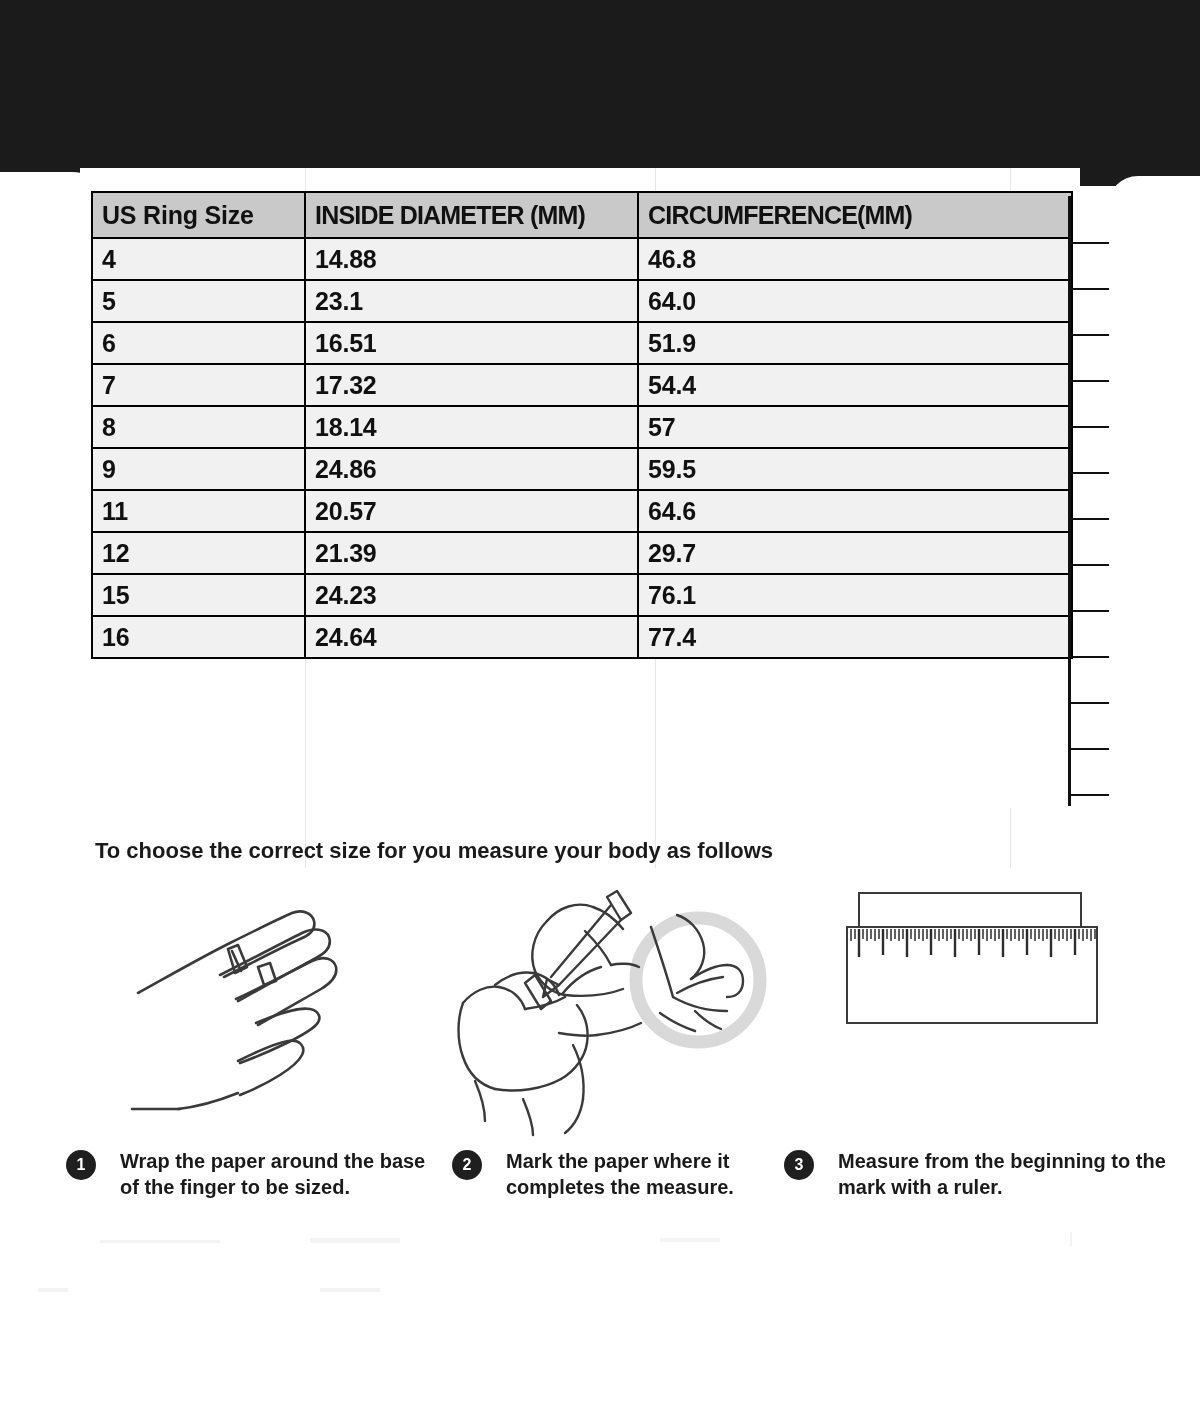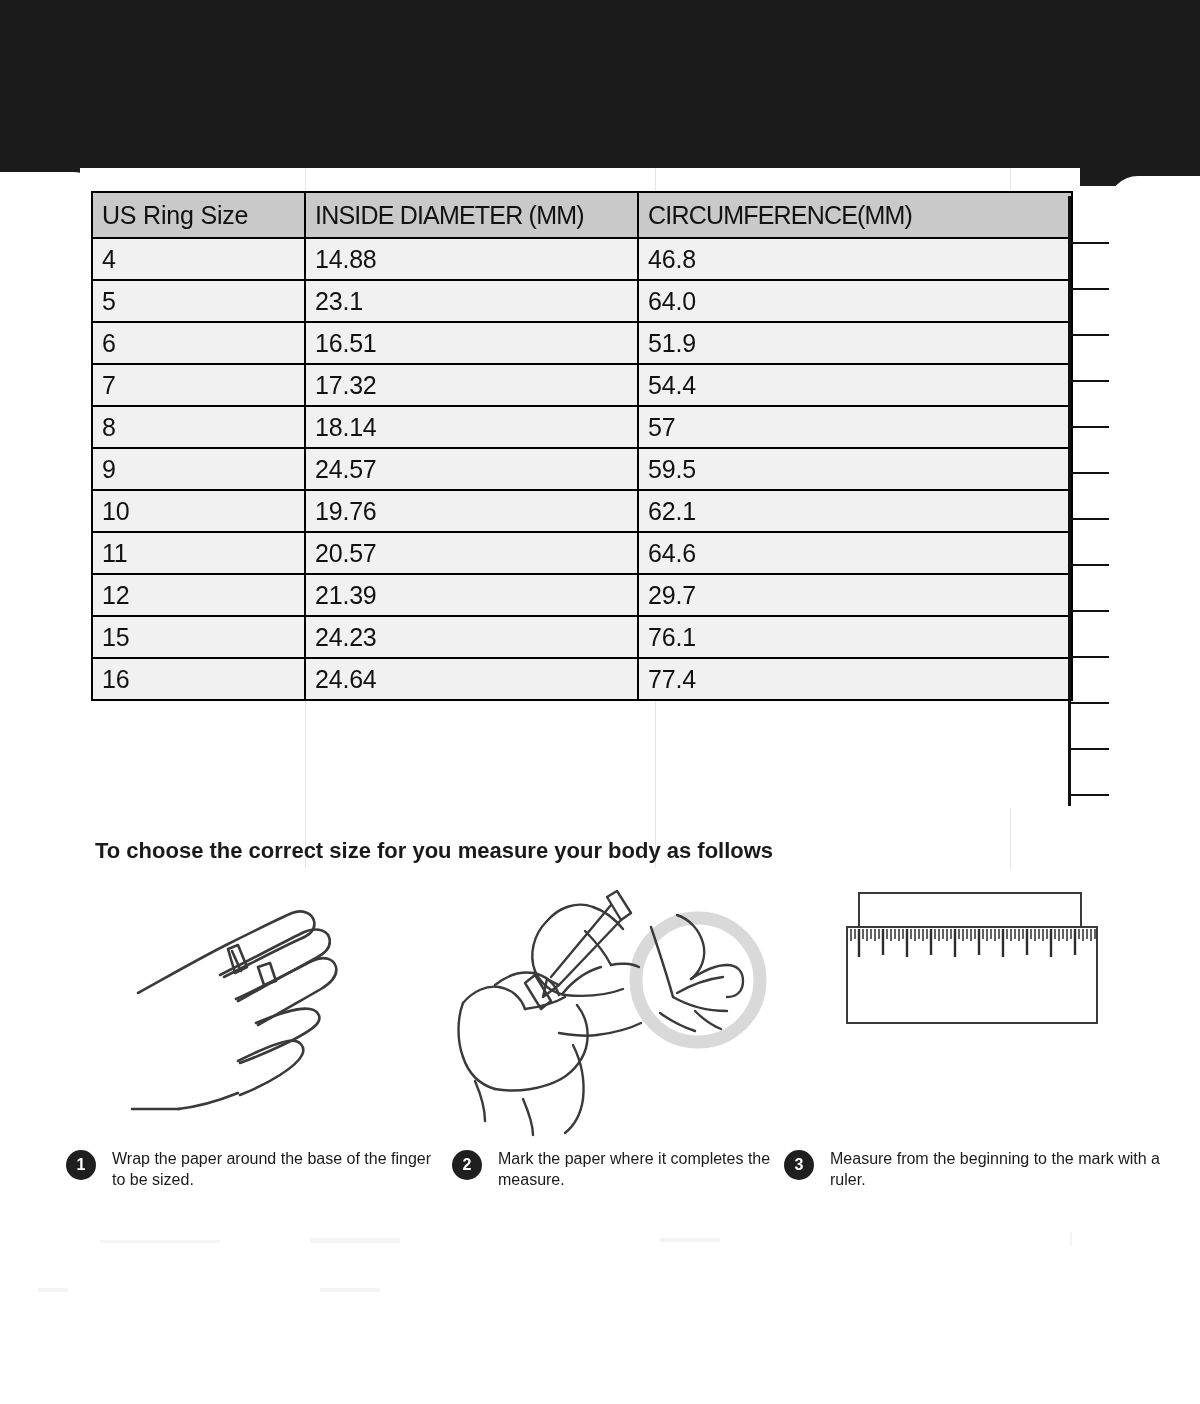--- a/index.html
+++ b/index.html
@@ -108,21 +108,21 @@
   table.sizes col.c3 { width: 434px; }
 
   table.sizes th,
   table.sizes td {
     border: 2px solid #000000;
     padding: 0 0 0 9px;
     height: 40px;
     text-align: left;
     vertical-align: middle;
     font-size: 25px;
-    font-weight: normal;
+    font-weight: bold;
     color: #111111;
     background: #f1f1f1;
     letter-spacing: -0.2px;
     white-space: nowrap;
     overflow: hidden;
   }
   table.sizes thead th {
     background: #c9c9c9;
     height: 44px;
     font-size: 25px;
@@ -214,23 +214,23 @@
     background: #1f1f1f;
     color: #ffffff;
     font-size: 16px;
     font-weight: bold;
     display: flex;
     align-items: center;
     justify-content: center;
     margin-top: 2px;
   }
   .step-text {
-    margin-left: 16px;
-    font-size: 16px;
-    font-weight: normal;
+    margin-left: 24px;
+    font-size: 20px;
+    font-weight: bold;
     color: #1a1a1a;
     line-height: 1.32;
   }
 
   
   .artifact {
     position: absolute;
     background: #f4f4f4;
     z-index: 2;
   }
@@ -285,27 +285,22 @@
           <td>17.32</td>
           <td>54.4</td>
         </tr>
       <tr>
           <td>8</td>
           <td>18.14</td>
           <td>57</td>
         </tr>
       <tr>
           <td>9</td>
-          <td>24.57</td>
+          <td>24.86</td>
           <td>59.5</td>
-        </tr>
-      <tr>
-          <td>10</td>
-          <td>19.76</td>
-          <td>62.1</td>
         </tr>
       <tr>
           <td>11</td>
           <td>20.57</td>
           <td>64.6</td>
         </tr>
       <tr>
           <td>12</td>
           <td>21.39</td>
           <td>29.7</td>

